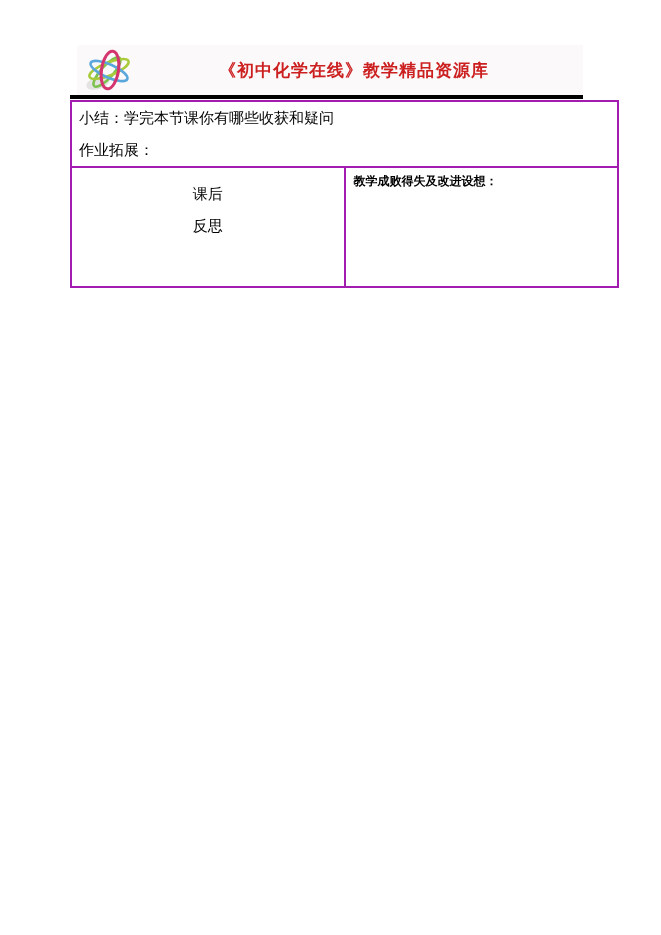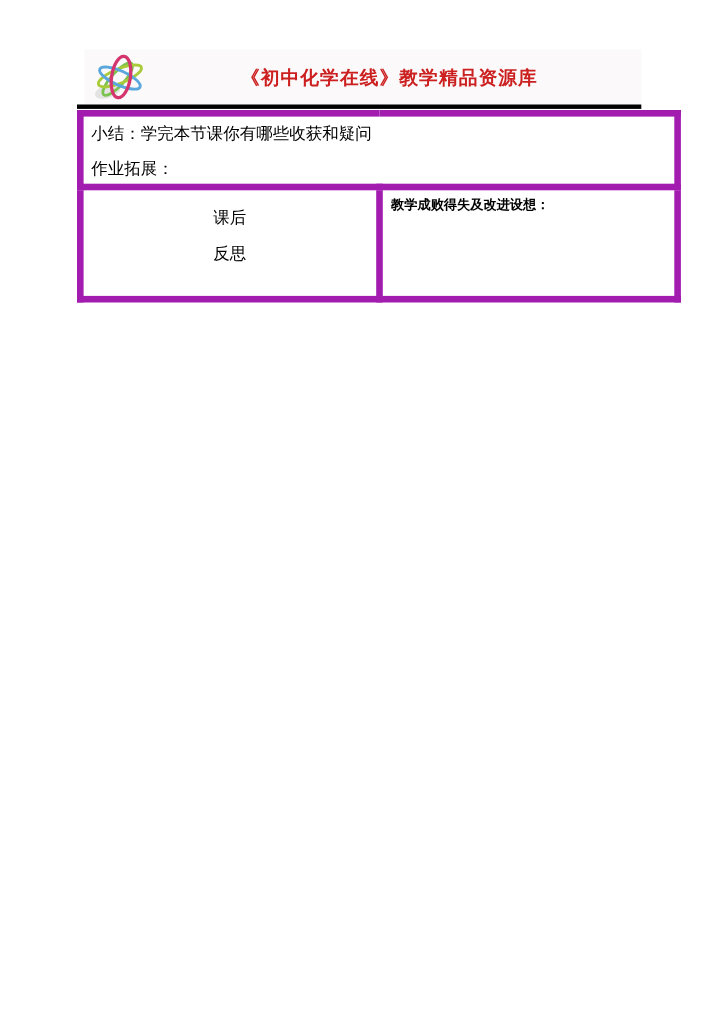--- a/index.html
+++ b/index.html
@@ -68,40 +68,40 @@
   
   table.doc-table {
     position: absolute;
     left: 70px;
     top: 100px;
     width: 549px;
     border-collapse: collapse;
     table-layout: fixed;
   }
   table.doc-table td {
-    border: 6px solid #a21caf;
+    border: 2px solid #a21caf;
     vertical-align: top;
     font-family: "Liberation Serif", serif;
     color: #000000;
   }
   td.summary-cell {
     height: 66px;
     padding: 4px 6px 4px 7px;
     font-size: 15px;
   }
   td.summary-cell p {
     margin: 0;
     line-height: 18px;
   }
   td.summary-cell p.line1 { margin-top: 3px; }
   td.summary-cell p.line2 { margin-top: 14px; }
 
   td.label-cell {
     width: 47px;
-    height: 102px;
+    height: 120px;
     padding: 18px 0 0 0;
     text-align: center;
     font-size: 15px;
   }
   td.label-cell p {
     margin: 0;
     line-height: 16px;
   }
   td.label-cell p.label2 { margin-top: 16px; }
 

